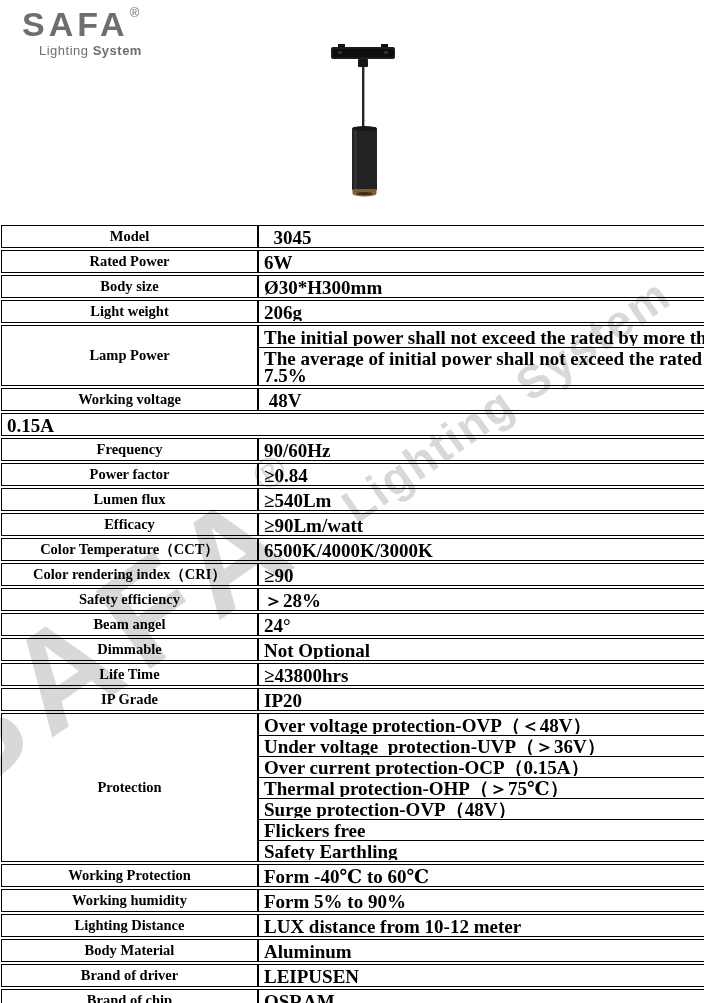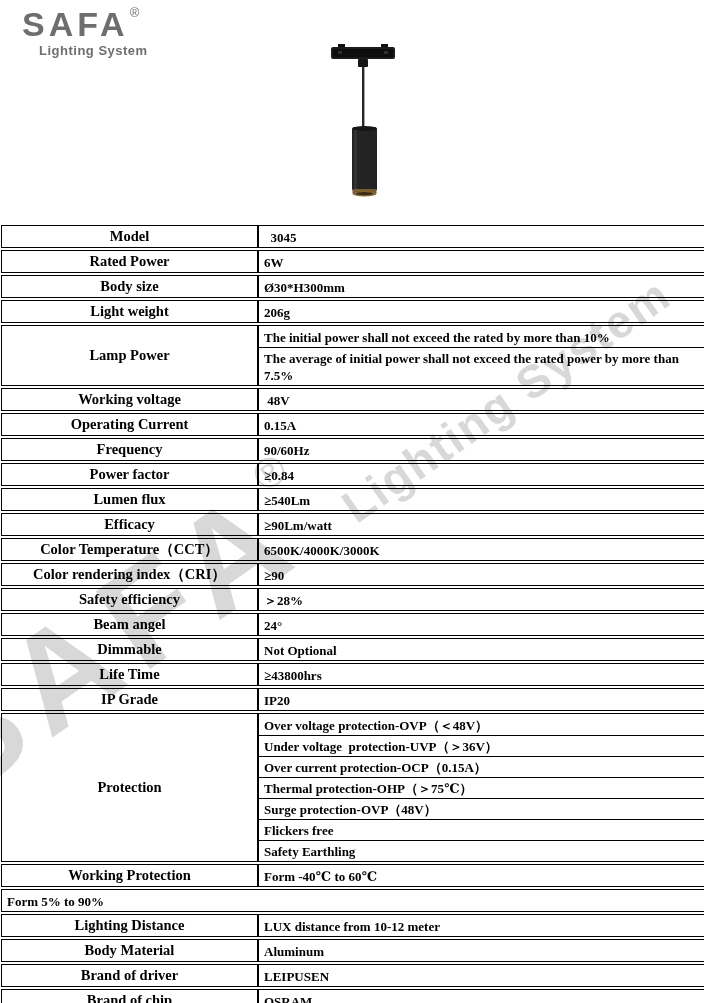--- a/index.html
+++ b/index.html
@@ -11,21 +11,21 @@
     color: #000;
   }
 
   
   .logo { position: absolute; left: 22px; top: 8px; color: #6e6e6e;
           font-family: "Liberation Sans", "DejaVu Sans", sans-serif; z-index: 2; }
   .logo-row { display: flex; align-items: flex-start; }
   .logo-brand { font-size: 34px; font-weight: 800; letter-spacing: 4px; line-height: 32px; }
   .logo-reg { font-size: 13px; line-height: 13px; margin-left: 1px; margin-top: -2px; }
   .logo-tagline { font-size: 13px; margin-top: 3px; margin-left: 7px; letter-spacing: 0.5px; }
-  .tag-bold { font-weight: 700; padding-left: 10px; }
+  .tag-bold { font-weight: 400; padding-left: 10px; }
   .tag-light { font-weight: 700; }
 
   
   .product { position: absolute; left: 302px; top: 36px; z-index: 2; }
 
   
   .watermark {
     position: absolute; left: -140px; top: 430px; width: 880px; height: 190px;
     transform: rotate(-35deg);
     text-align: center; white-space: nowrap;
@@ -51,21 +51,21 @@
     padding: 1px 4px;
   }
   .gvalues { flex: 1 1 auto; min-width: 0; display: flex; flex-direction: column; }
   .grow {
     min-height: 21px; padding: 2px 5px 1px 5px;
     display: flex; flex-direction: column; justify-content: center;
     flex: 1 0 auto;
   }
   .grow + .grow { border-top: 1px solid #000; }
   .val-line {
-    font-weight: 700; font-size: 13px; line-height: 17px;
+    font-weight: 700; font-size: 19px; line-height: 17px;
     white-space: nowrap; overflow: hidden;
   }
 </style>
 </head>
 <body>
 
 <div class="logo">
   <div class="logo-row">
     <span class="logo-brand">SAFA</span>
     <span class="logo-reg">®</span>
@@ -151,21 +151,20 @@
     </div>
     <div class="group">
       <div class="glabel">Working voltage</div>
       <div class="gvalues">
         <div class="grow">
           <div class="val-line">&nbsp;48V</div>
         </div>
       </div>
     </div>
     <div class="group">
-      <div class="glabel">Operating Current</div>
       <div class="gvalues">
         <div class="grow">
           <div class="val-line">0.15A</div>
         </div>
       </div>
     </div>
     <div class="group">
       <div class="glabel">Frequency</div>
       <div class="gvalues">
         <div class="grow">
@@ -281,20 +280,21 @@
     </div>
     <div class="group">
       <div class="glabel">Working Protection</div>
       <div class="gvalues">
         <div class="grow">
           <div class="val-line">Form -40℃ to 60℃</div>
         </div>
       </div>
     </div>
     <div class="group">
+      <div class="glabel">Working humidity</div>
       <div class="gvalues">
         <div class="grow">
           <div class="val-line">Form 5% to 90%</div>
         </div>
       </div>
     </div>
     <div class="group">
       <div class="glabel">Lighting Distance</div>
       <div class="gvalues">
         <div class="grow">

